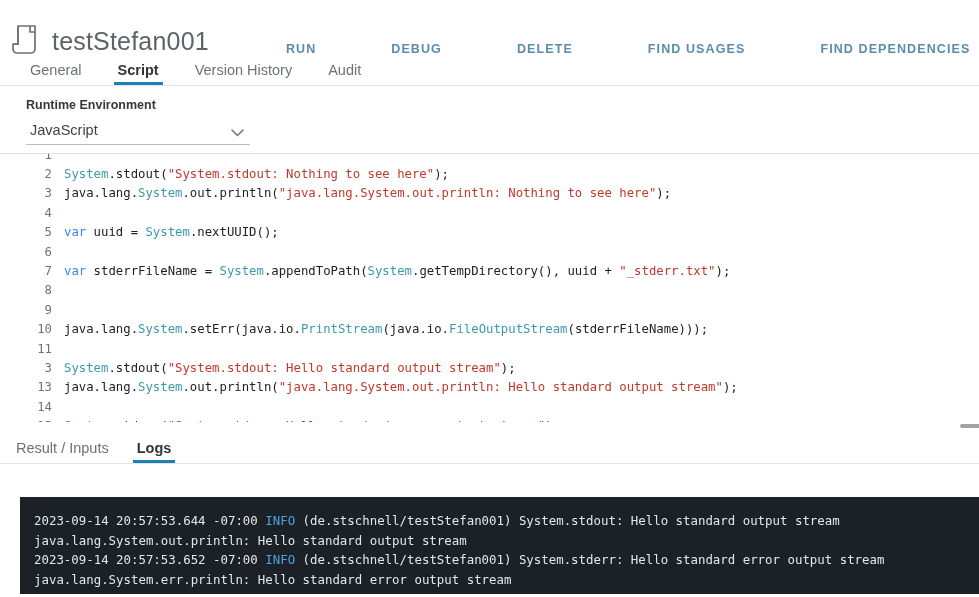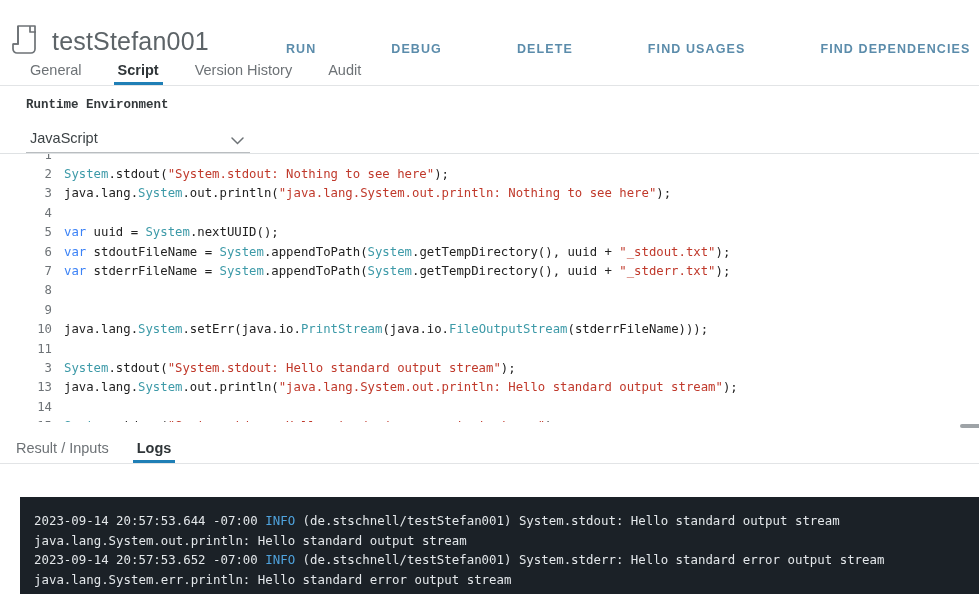--- a/index.html
+++ b/index.html
@@ -59,22 +59,21 @@
     content: ""; position: absolute; left: 12px; right: 12px; bottom: 0;
     height: 3px; background: #1f7fb6;
   }
 
   
   .runtime {
     padding: 12px 0 0 26px;
   }
   .runtime-label {
     font-size: 12.5px; font-weight: 700; color: #33383b;
-    margin-bottom: 17px;
-    font-family: Liberation Mono, monospace;
+    margin-bottom: 9px;
   }
   .select-wrap {
     position: relative; width: 224px;
     border-bottom: 1px solid #b9bdc0;
     padding: 0 0 5px 4px;
     cursor: pointer;
   }
   .select-value { font-size: 14.5px; color: #3c4245; }
   .chevron {
     position: absolute; right: 6px; top: 2px;
@@ -197,21 +196,21 @@
     </div>
   </div>
 
   <div class="editor">
     <div class="editor-inner" id="code-body">
         <div class="code-line"><span class="ln">1</span><span class="code-txt"></span></div>
         <div class="code-line"><span class="ln">2</span><span class="code-txt"><span class="tk-id">System</span><span class="tk-pl">.stdout(</span><span class="tk-str">"System.stdout: Nothing to see here"</span><span class="tk-pl">);</span></span></div>
         <div class="code-line"><span class="ln">3</span><span class="code-txt"><span class="tk-pl">java.lang.</span><span class="tk-id">System</span><span class="tk-pl">.out.println(</span><span class="tk-str">"java.lang.System.out.println: Nothing to see here"</span><span class="tk-pl">);</span></span></div>
         <div class="code-line"><span class="ln">4</span><span class="code-txt"></span></div>
         <div class="code-line"><span class="ln">5</span><span class="code-txt"><span class="tk-kw">var</span><span class="tk-pl"> uuid = </span><span class="tk-id">System</span><span class="tk-pl">.nextUUID();</span></span></div>
-        <div class="code-line"><span class="ln">6</span><span class="code-txt"><span class="tk-kw">var</span><span class="tk-pl"> stdoutFileName = </span><span class="tk-id">System</span><span class="tk-pl">.appendToPath(</span><span class="tk-id">System</span><span class="tk-pl">.getTempDirectory(), uuid + </span><span class="tk-str">"_stdout.txt"</span><span class="tk-pl">);</span></span></div>
+        <div class="code-line"><span class="ln">6</span></div>
         <div class="code-line"><span class="ln">7</span><span class="code-txt"><span class="tk-kw">var</span><span class="tk-pl"> stderrFileName = </span><span class="tk-id">System</span><span class="tk-pl">.appendToPath(</span><span class="tk-id">System</span><span class="tk-pl">.getTempDirectory(), uuid + </span><span class="tk-str">"_stderr.txt"</span><span class="tk-pl">);</span></span></div>
         <div class="code-line"><span class="ln">8</span><span class="code-txt"></span></div>
         <div class="code-line"><span class="ln">9</span></div>
         <div class="code-line"><span class="ln">10</span><span class="code-txt"><span class="tk-pl">java.lang.</span><span class="tk-id">System</span><span class="tk-pl">.setErr(java.io.</span><span class="tk-id">PrintStream</span><span class="tk-pl">(java.io.</span><span class="tk-id">FileOutputStream</span><span class="tk-pl">(stderrFileName)));</span></span></div>
         <div class="code-line"><span class="ln">11</span><span class="code-txt"></span></div>
         <div class="code-line"><span class="ln">3</span><span class="code-txt"><span class="tk-id">System</span><span class="tk-pl">.stdout(</span><span class="tk-str">"System.stdout: Hello standard output stream"</span><span class="tk-pl">);</span></span></div>
         <div class="code-line"><span class="ln">13</span><span class="code-txt"><span class="tk-pl">java.lang.</span><span class="tk-id">System</span><span class="tk-pl">.out.println(</span><span class="tk-str">"java.lang.System.out.println: Hello standard output stream"</span><span class="tk-pl">);</span></span></div>
         <div class="code-line"><span class="ln">14</span><span class="code-txt"></span></div>
         <div class="code-line"><span class="ln">15</span><span class="code-txt"><span class="tk-id">System</span><span class="tk-pl">.stderr(</span><span class="tk-str">"System.stderr: Hello standard error output stream"</span><span class="tk-pl">);</span></span></div>
       </div>

